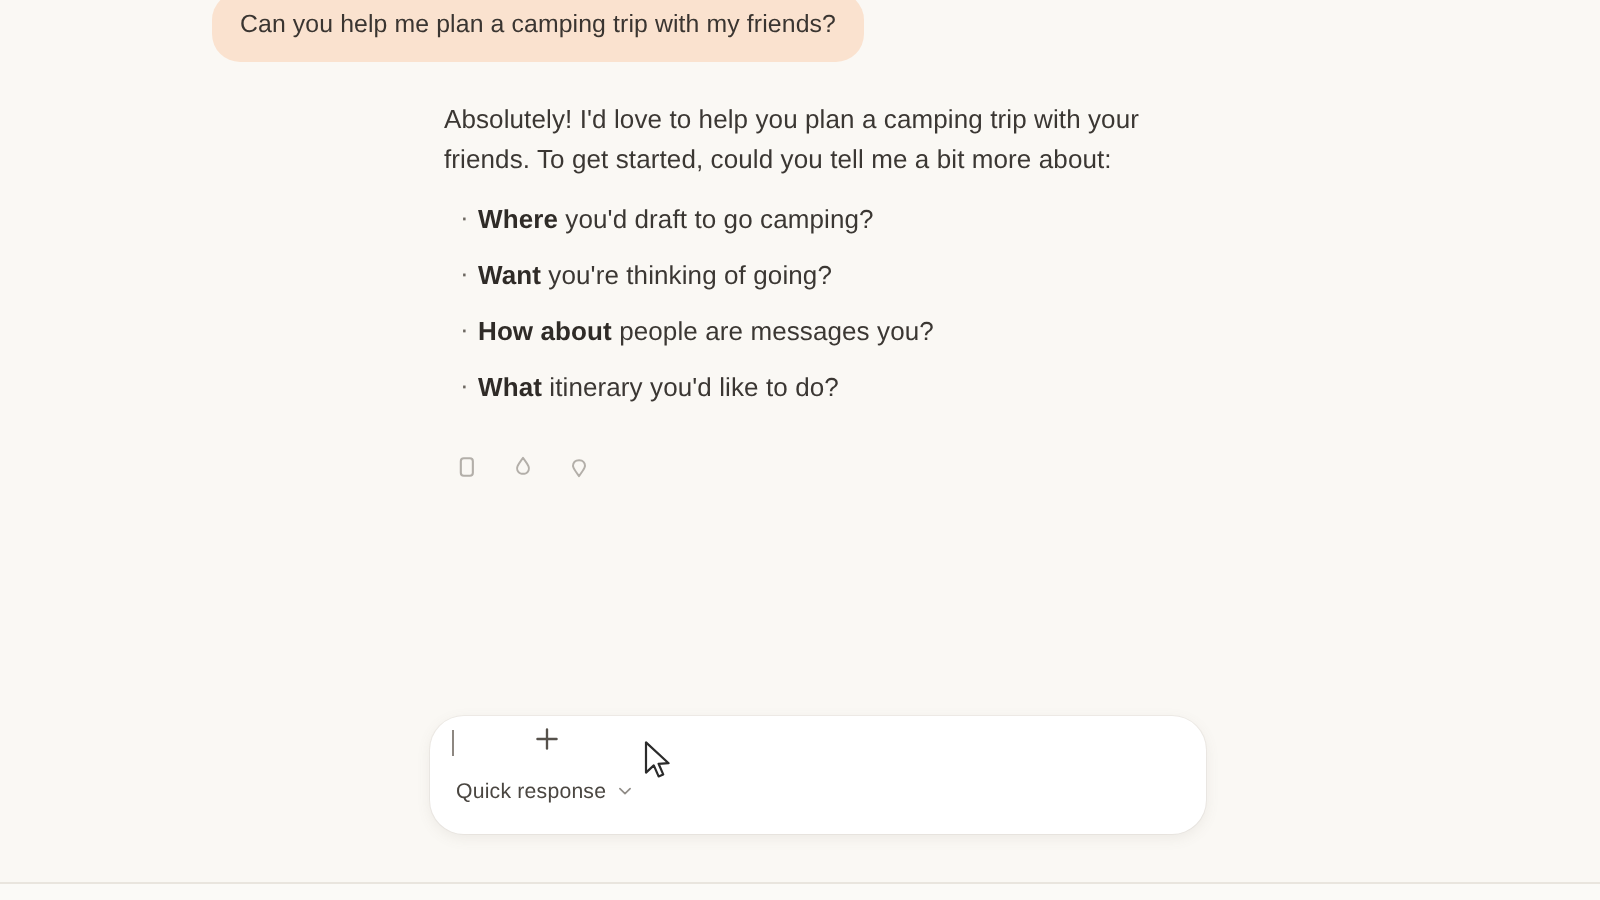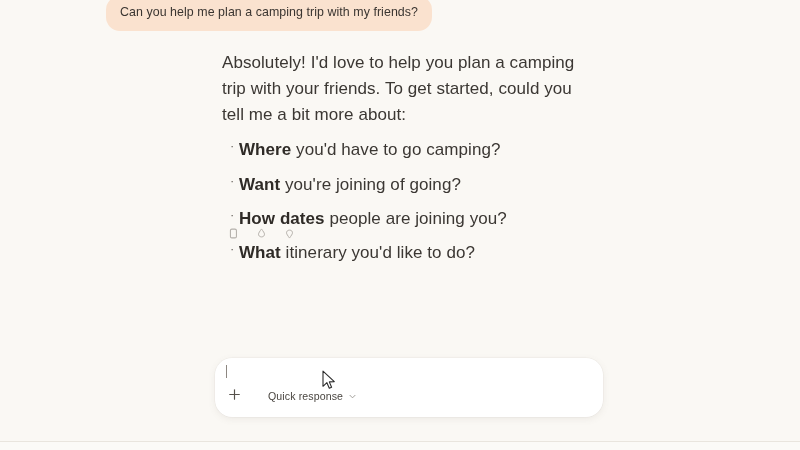--- a/index.html
+++ b/index.html
@@ -48,21 +48,21 @@
     white-space: nowrap;
     letter-spacing: 0.005em;
   }
 
   .assistant {
     position: absolute;
     left: 222px;
     top: 50px;
     width: 372px;
     color: #3b3733;
-    font-size: 17px;
+    font-size: 13px;
     line-height: 1.52;
     letter-spacing: 0.004em;
   }
   .assistant p {
     margin: 0;
   }
   .assistant .para-intro { margin-bottom: 10px; }
   .assistant .para-close { margin-top: 11px; }
 
   ul.qlist {
@@ -126,22 +126,23 @@
     width: 1px;
     height: 13px;
     background: #8d8781;
   }
   .composer-bar {
     position: absolute;
     left: 0;
     bottom: 9px;
     display: flex;
     align-items: center;
-    gap: 16px;
+    gap: 0;
     padding-left: 7px;
+    flex-direction: column;
   }
   .plus-btn {
     width: 24px;
     height: 24px;
     display: flex;
     align-items: center;
     justify-content: center;
     cursor: pointer;
   }
   .quick-btn {
@@ -195,27 +196,27 @@
 
     <div class="user-row">
       <div class="user-bubble">Can you help me plan a camping trip with my friends?</div>
     </div>
 
     <div class="assistant">
       <p class="para-intro">Absolutely! I'd love to help you plan a camping trip with your friends. To get started, could you tell me a bit more about:</p>
 
       <ul class="qlist">
         <li>
-          <span class="lead">Where</span><span> you'd have to go camping?</span>
-        </li>
-        <li>
-          <span class="lead">Want</span><span> you're joining of going?</span>
-        </li>
-        <li>
-          <span class="lead">How dates</span><span> people are joining you?</span>
+          <span class="lead">Where</span><span> you'd draft to go camping?</span>
+        </li>
+        <li>
+          <span class="lead">Want</span><span> you're thinking of going?</span>
+        </li>
+        <li>
+          <span class="lead">How about</span><span> people are messages you?</span>
         </li>
         <li>
           <span class="lead">What</span><span> itinerary you'd like to do?</span>
         </li>
       </ul>
 
     </div>
 
     <div class="actions">
       <div class="act-btn">

